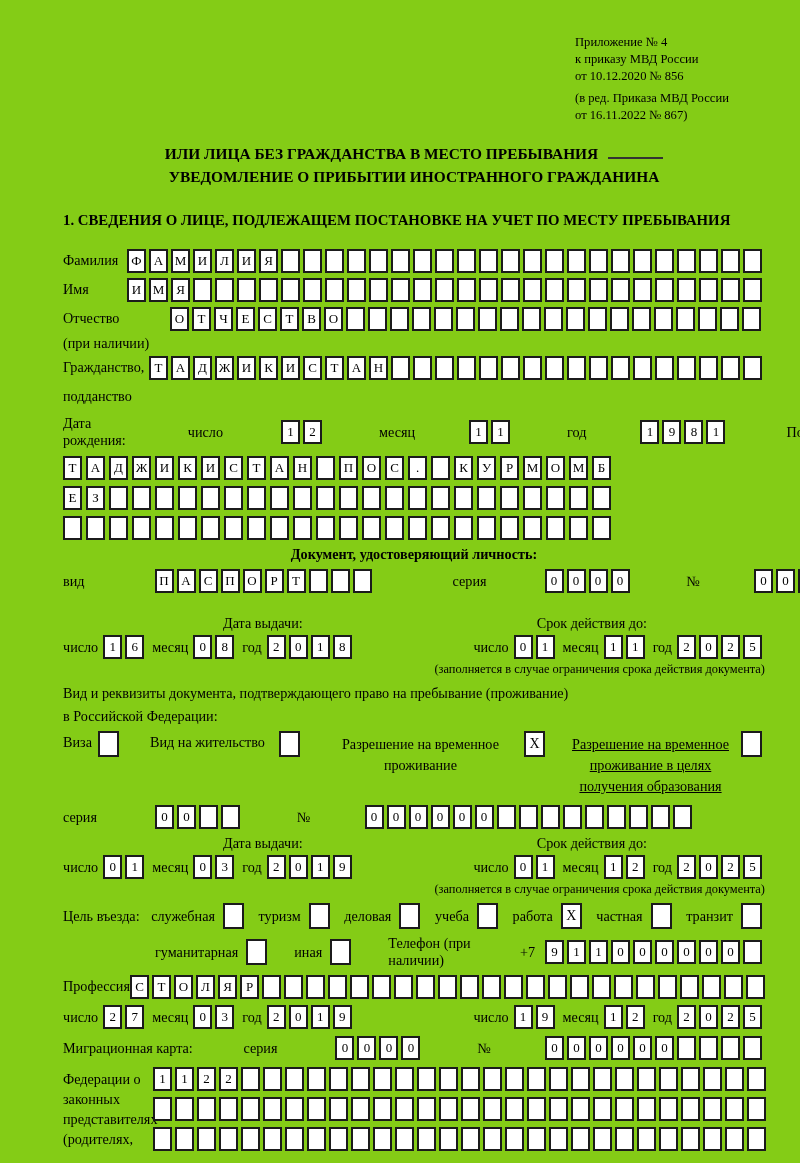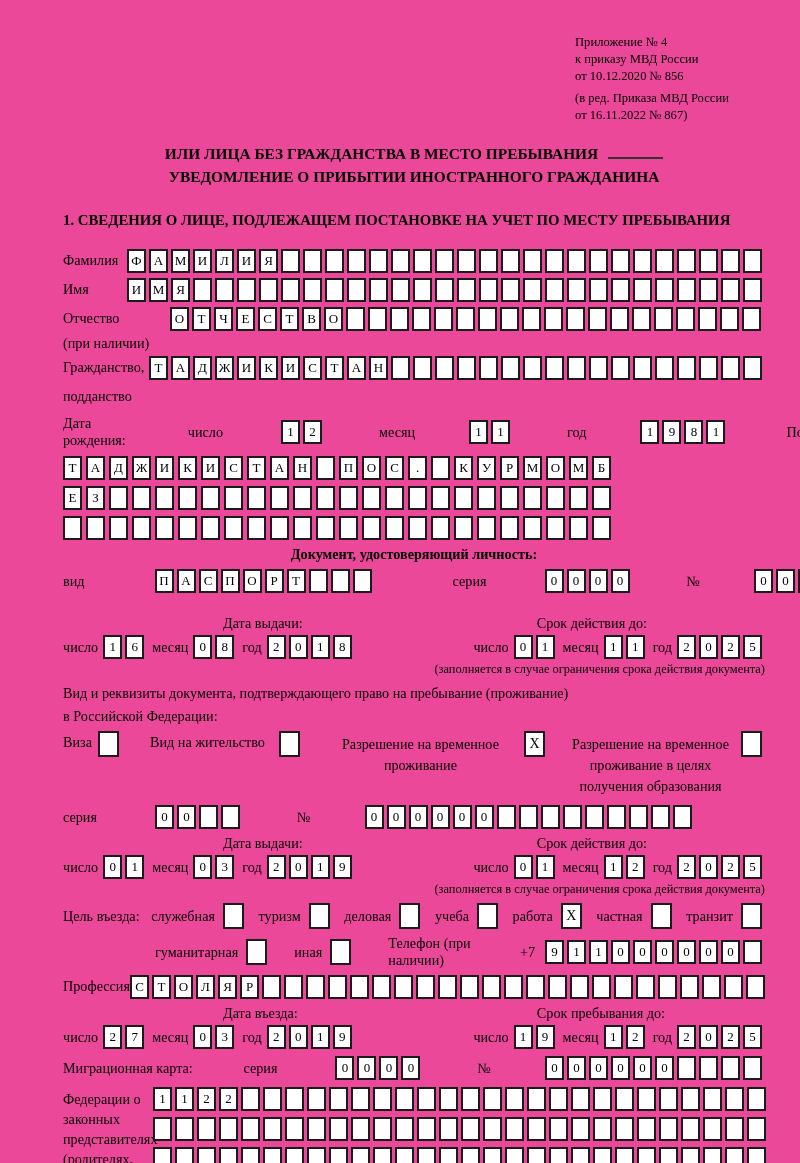--- a/index.html
+++ b/index.html
@@ -1,20 +1,20 @@
 <!DOCTYPE html>
 <html lang="ru"><head>
 <meta charset="utf-8">
 <style>
   html,body { margin:0; padding:0; background:#ffffff; }
   .page {
     position:relative; width:800px; height:1163px; margin:0 auto;
     box-sizing:border-box; padding:34px 35px 20px 63px;
     font-family:"Liberation Serif","DejaVu Serif",serif;
-    color:#000; font-size:14.2px; overflow:hidden; background:#ec4899;
+    color:#000; font-size:14.2px; overflow:hidden; background:#84cc16;
   }
   .hdr { margin-left:auto; width:190px; font-size:12.6px; line-height:17px; }
   .hdr div { white-space:nowrap; }
   .hdr .gap { margin-top:5px; }
   .forma { text-align:right; font-weight:bold; font-size:14.8px; margin-top:14px; letter-spacing:.5px; }
   .title { text-align:center; font-weight:bold; font-size:15.4px; line-height:23px; margin-top:18px; }
   .blank-line { display:inline-block; width:55px; border-bottom:2.5px solid #333; height:14px; margin-left:10px; vertical-align:baseline; }
   .sec-head { font-weight:bold; font-size:14.8px; margin-top:24px; margin-bottom:20px; white-space:nowrap; }
 
   .row { display:flex; align-items:flex-start; margin-bottom:5px; }
@@ -158,21 +158,21 @@
   <div class="plain">Вид и реквизиты документа, подтверждающего право на пребывание (проживание)</div>
   <div class="plain">в Российской Федерации:</div>
 
   <div class="cbrow">
     <span class="lbl">Виза</span>
     <span class="boxes chk gl6"><span class="cbox"></span></span>
     <span class="lbl" style="margin-left:28px;">Вид на жительство</span>
     <span class="boxes chk gl14"><span class="cbox"></span></span>
     <div class="wraplbl" style="width:200px; margin-left:24px;">Разрешение на временное проживание</div>
     <span class="boxes chk gl10"><span class="cbox">X</span></span>
-    <div class="wraplbl" style="width:172px; margin-left:22px;">Разрешение на временное проживание в целях получения образования</div>
+    <div class="wraplbl" style="width:172px; margin-left:22px;text-decoration:underline;">Разрешение на временное проживание в целях получения образования</div>
     <span class="boxes chk gl10"><span class="cbox"></span></span>
   </div>
 
   <div class="drow" style="margin-bottom:6px;">
     <span>серия</span>
     <span class="boxes gl10"><span class="cbox">0</span><span class="cbox">0</span><span class="cbox"></span><span class="cbox"></span></span>
     <span class="gl6">№</span>
     <span class="boxes gl6"><span class="cbox">0</span><span class="cbox">0</span><span class="cbox">0</span><span class="cbox">0</span><span class="cbox">0</span><span class="cbox">0</span><span class="cbox"></span><span class="cbox"></span><span class="cbox"></span><span class="cbox"></span><span class="cbox"></span><span class="cbox"></span><span class="cbox"></span><span class="cbox"></span><span class="cbox"></span></span>
   </div>
 
@@ -243,24 +243,20 @@
     <span style="margin-left:34px;">Телефон (при наличии)</span>
     <span style="margin-left:24px;">+7</span>
     <span class="boxes gl10"><span class="cbox">9</span><span class="cbox">1</span><span class="cbox">1</span><span class="cbox">0</span><span class="cbox">0</span><span class="cbox">0</span><span class="cbox">0</span><span class="cbox">0</span><span class="cbox">0</span><span class="cbox"></span></span>
   </div>
 
   <div class="row" style="margin-bottom:6px;">
     <span class="lbl w74">Профессия</span>
     <span class="boxes"><span class="cbox">С</span><span class="cbox">Т</span><span class="cbox">О</span><span class="cbox">Л</span><span class="cbox">Я</span><span class="cbox">Р</span><span class="cbox"></span><span class="cbox"></span><span class="cbox"></span><span class="cbox"></span><span class="cbox"></span><span class="cbox"></span><span class="cbox"></span><span class="cbox"></span><span class="cbox"></span><span class="cbox"></span><span class="cbox"></span><span class="cbox"></span><span class="cbox"></span><span class="cbox"></span><span class="cbox"></span><span class="cbox"></span><span class="cbox"></span><span class="cbox"></span><span class="cbox"></span><span class="cbox"></span><span class="cbox"></span><span class="cbox"></span><span class="cbox"></span></span>
   </div>
 
-  <div class="dhead">
-    <span class="dh1">Дата въезда:</span>
-    <span class="dh2 pad2">Срок пребывания до:</span>
-  </div>
   <div class="drow" style="margin-bottom:7px;">
     <span class="dg">
       <span>число</span>
       <span class="boxes"><span class="cbox">2</span><span class="cbox">7</span></span>
       <span>месяц</span>
       <span class="boxes"><span class="cbox">0</span><span class="cbox">3</span></span>
       <span>год</span>
       <span class="boxes"><span class="cbox">2</span><span class="cbox">0</span><span class="cbox">1</span><span class="cbox">9</span></span>
     </span>
     <span class="dg2">

